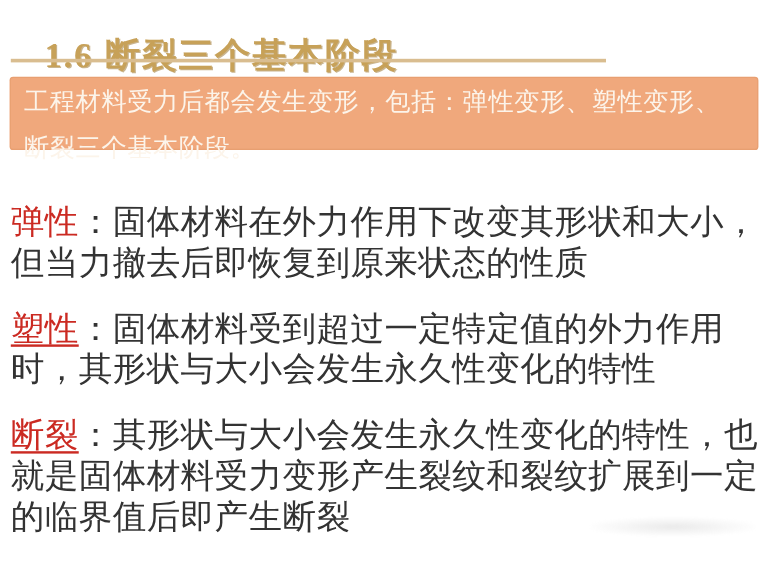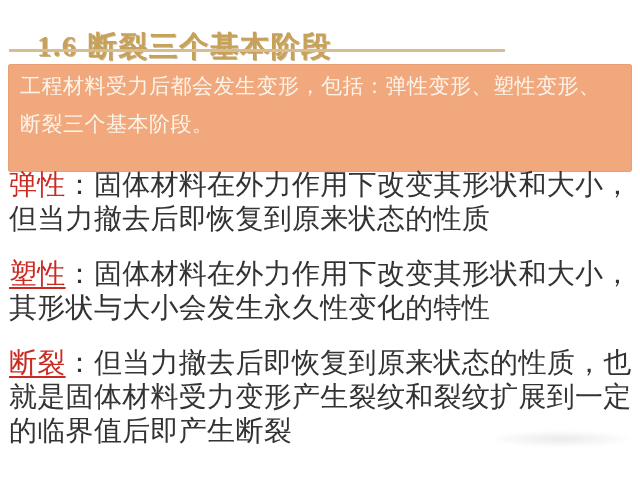--- a/index.html
+++ b/index.html
@@ -29,21 +29,21 @@
     white-space:nowrap;
   }
   .title .num{margin-right:10px;font-family:"Liberation Serif","DejaVu Serif",serif;margin-left:28px;}
   .title-underline{
     position:absolute;left:9px;top:49px;
     width:496px;height:3px;
     background:var(--underline-gold);
   }
   .highlight-box{
     position:absolute;left:8px;top:64px;
-    width:624px;height:108px;
+    width:624px;height:61px;
     box-sizing:border-box;
     background:var(--box-bg);
     border-radius:3px;
     color:var(--box-text);
     font-size:21px;line-height:38px;
     padding:3px 12px 0 12px;
     font-weight:500;
     letter-spacing:0.5px;
     box-shadow:inset 0 0 0 1px rgba(222,148,100,0.45);
   }
@@ -86,24 +86,24 @@
     <span>工程材料受力后都会发生变形，包括：弹性变形、塑性变形、断裂三个基本阶段。</span>
   </div>
 
   <div class="defs">
 
     <p class="def">
       <span class="term">弹性</span><span>：</span><span>固体材料在外力作用下改变其形状和大小，但当力撤去后即恢复到原来状态的性质</span>
     </p>
 
     <p class="def">
-      <span class="term term-underline">塑性</span><span>：</span><span>固体材料在外力作用下改变其形状和大小，其形状与大小会发生永久性变化的特性</span>
+      <span class="term term-underline">塑性</span><span>：</span><span>固体材料受到超过一定特定值的外力作用时，其形状与大小会发生永久性变化的特性</span>
     </p>
 
     <p class="def">
-      <span class="term term-underline">断裂</span><span>：</span><span>但当力撤去后即恢复到原来状态的性质，也就是固体材料受力变形产生裂纹和裂纹扩展到一定的临界值后即产生断裂</span>
+      <span class="term term-underline">断裂</span><span>：</span><span>其形状与大小会发生永久性变化的特性，也就是固体材料受力变形产生裂纹和裂纹扩展到一定的临界值后即产生断裂</span>
     </p>
 
   </div>
 
   <div class="watermark"></div>
 
 </div>
 
 </body></html>

